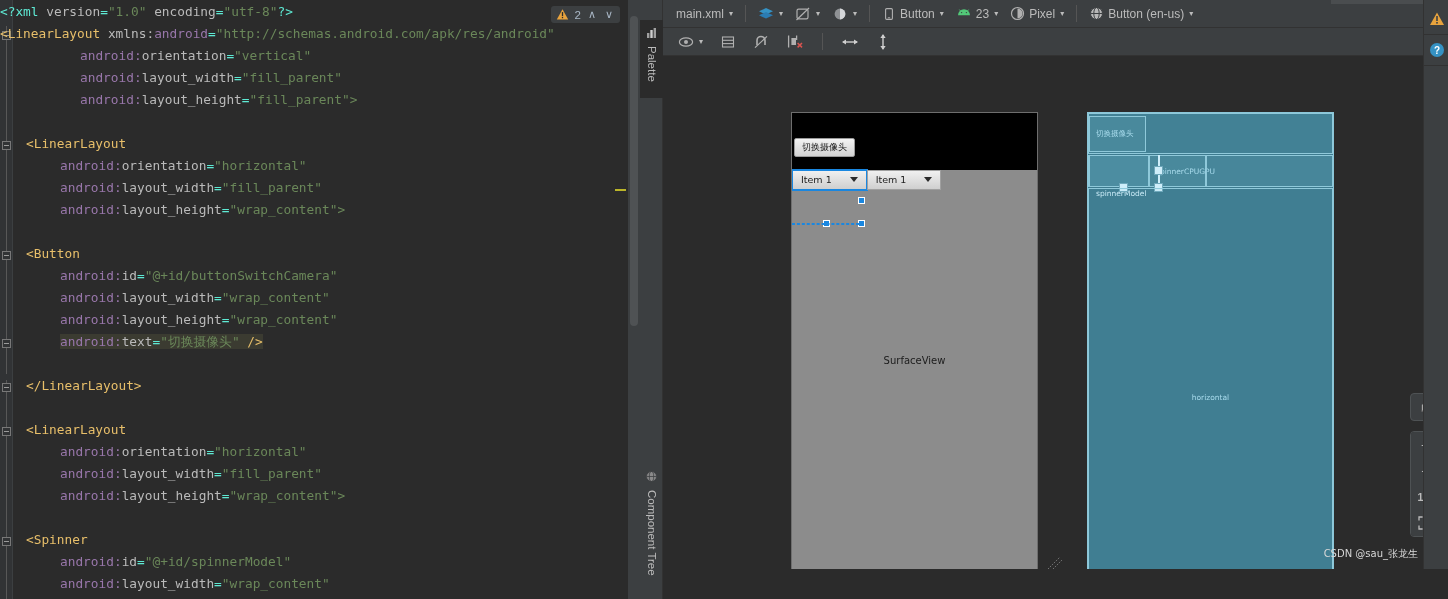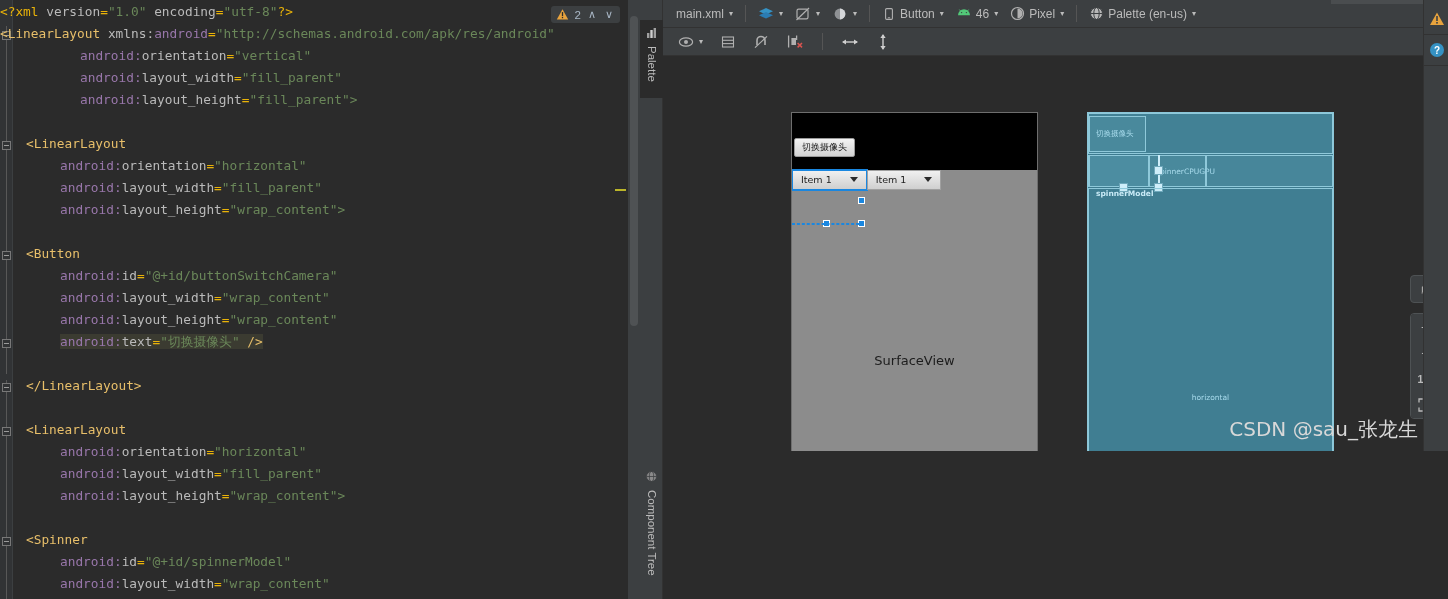--- a/index.html
+++ b/index.html
@@ -41,21 +41,21 @@
     font-size: 12.8px;
     line-height: 22px;
     white-space: pre;
     padding-top: 1px;
   }
   .code .line { height: 22px; }
   .tok-tag   { color: #e8bf6a; }
   .tok-attr  { color: #bababa; }
   .tok-ns    { color: #9876aa; }
   .tok-val   { color: #6a8759; }
-  .tok-punct { color: #eab308; }
+  .tok-punct { color: #5eead4; }
   .tok-plain { color: #a9b7c6; }
   .hl-attr   { background: #3b3b31; }
   .indent1 { padding-left: 26px; }
   .indent2 { padding-left: 60px; }
   .indent3 { padding-left: 80px; }
 
   
   .editor-scroll {
     position: absolute; right: 0; top: 0; width: 12px; height: 599px;
     background: #3c3f41;
@@ -93,21 +93,21 @@
     padding: 8px 0; cursor: pointer;
   }
   .vtab.active { background: #2b2b2b; }
   .vtab-palette { top: 20px; height: 78px; }
   .vtab-tree { bottom: 8px; height: 128px; }
   .vicon { writing-mode: horizontal-tb; font-size: 10px; line-height: 1; }
 
   
   .design-pane {
     flex: 1 1 auto; position: relative; background: #2b2b2b;
-    height: 451px; overflow: hidden;
+    height: 569px; overflow: hidden;
   }
   .dtoolbar {
     height: 28px; background: #3c3f41;
     display: flex; align-items: center;
     border-bottom: 1px solid #323232;
     padding: 0 8px; gap: 2px;
   }
   .dtoolbar2 {
     height: 28px; background: #3c3f41;
     display: flex; align-items: center;
@@ -176,21 +176,21 @@
     position: absolute; width: 7px; height: 7px;
     background: #1a87e0; border: 1px solid #ffffff;
   }
   .sel-dash {
     position: absolute; border: 1px dashed #1a87e0;
   }
   .surface-label {
     position: absolute; left: 0; right: 0; top: 50%;
     transform: translateY(-50%);
     text-align: center; color: #1c1c1c;
-    font-size: 13px; font-family: "DejaVu Sans", sans-serif;
+    font-size: 10px; font-family: "DejaVu Sans", sans-serif;
   }
   .resize-grip {
     position: absolute; right: -22px; bottom: -18px;
     width: 20px; height: 20px; cursor: nwse-resize;
   }
 
   
   .dev-blue {
     left: 424px; top: 56px;
     width: 247px; height: 495px;
@@ -200,21 +200,21 @@
   }
   .bp-box {
     position: absolute;
     border: 1px solid #8fc9da;
     background: rgba(120,190,210,0.13);
     color: #a9dced; font-size: 7.5px;
     display: flex; align-items: center;
     padding-left: 6px;
     font-family: "DejaVu Sans", sans-serif;
   }
-  .bp-label-strong { color: #cfeefa; font-weight: bold; margin-top: 45px; }
+  .bp-label-strong { color: #cfeefa; font-weight: normal; margin-top: 45px; }
   .bp-center {
     justify-content: center; padding-left: 0;
   }
   .bp-handle {
     position: absolute; width: 9px; height: 9px;
     background: #cfeefa; border: 1px solid #6fa8bb;
   }
   .bp-connector {
     position: absolute; background: #cfeefa; width: 2px;
   }
@@ -245,21 +245,21 @@
     background: #3c3f41; border-left: 1px solid #323232;
   }
   .rail-btn {
     width: 25px; height: 31px;
     display: flex; align-items: center; justify-content: center;
     cursor: pointer; border-bottom: 1px solid #323232;
   }
 
   .watermark {
     position: absolute; right: 30px; bottom: 8px;
-    color: #d8d8d8; font-size: 20px;
+    color: #d8d8d8; font-size: 10px;
     font-family: "DejaVu Sans", sans-serif;
     pointer-events: none;
   }
   .top-cut {
     position: absolute; right: 25px; top: 0;
     width: 92px; height: 4px; background: #4a4d4f;
   }
 </style>
 </head>
 <body>
@@ -378,21 +378,21 @@
       <div class="tb-item">
         <span class="tb-icon">
           <svg width="16" height="12" viewBox="0 0 16 12">
             <path d="M2 7.2 A6 6 0 0 1 14 7.2 Z" fill="#52c878"></path>
             <circle cx="5.6" cy="4.6" r="0.7" fill="#3c3f41"></circle>
             <circle cx="10.4" cy="4.6" r="0.7" fill="#3c3f41"></circle>
             <line x1="3.4" y1="1.6" x2="4.9" y2="3.4" stroke="#52c878" stroke-width="0.9"></line>
             <line x1="12.6" y1="1.6" x2="11.1" y2="3.4" stroke="#52c878" stroke-width="0.9"></line>
           </svg>
         </span>
-        <span>46</span>
+        <span>23</span>
         <span class="caret">▾</span>
       </div>
 
       <div class="tb-item">
         <span class="tb-icon">
           <svg width="15" height="15" viewBox="0 0 15 15">
             <circle cx="7.5" cy="7.5" r="6" fill="none" stroke="#b0b0b0" stroke-width="1.2"></circle>
             <path d="M7.5 2.5 A5 5 0 0 1 7.5 12.5 Z" fill="#b0b0b0"></path>
           </svg>
         </span>
@@ -404,21 +404,21 @@
 
       <div class="tb-item">
         <span class="tb-icon">
           <svg width="15" height="15" viewBox="0 0 15 15">
             <circle cx="7.5" cy="7.5" r="6" fill="#b7b7b7"></circle>
             <circle cx="7.5" cy="7.5" r="6" fill="none" stroke="#3c3f41" stroke-width="1"></circle>
             <ellipse cx="7.5" cy="7.5" rx="2.7" ry="6" fill="none" stroke="#3c3f41" stroke-width="1"></ellipse>
             <line x1="1.5" y1="7.5" x2="13.5" y2="7.5" stroke="#3c3f41" stroke-width="1"></line>
           </svg>
         </span>
-        <span>Palette (en-us)</span>
+        <span>Button (en-us)</span>
         <span class="caret">▾</span>
       </div>
     </div>
 
     <div class="dtoolbar2">
       <div class="tb-item">
         <span class="tb-icon">
           <svg width="16" height="12" viewBox="0 0 16 12">
             <ellipse cx="8" cy="6" rx="6.6" ry="4.2" fill="none" stroke="#b0b0b0" stroke-width="1.2"></ellipse>
             <circle cx="8" cy="6" r="2" fill="#b0b0b0"></circle>

